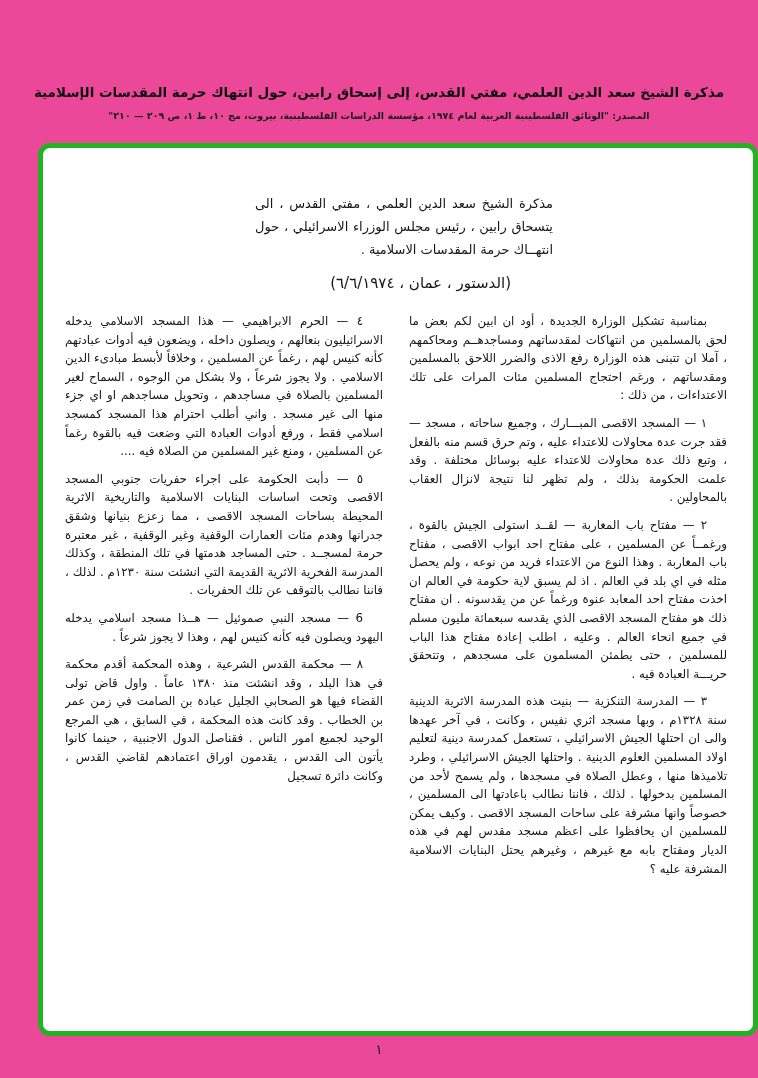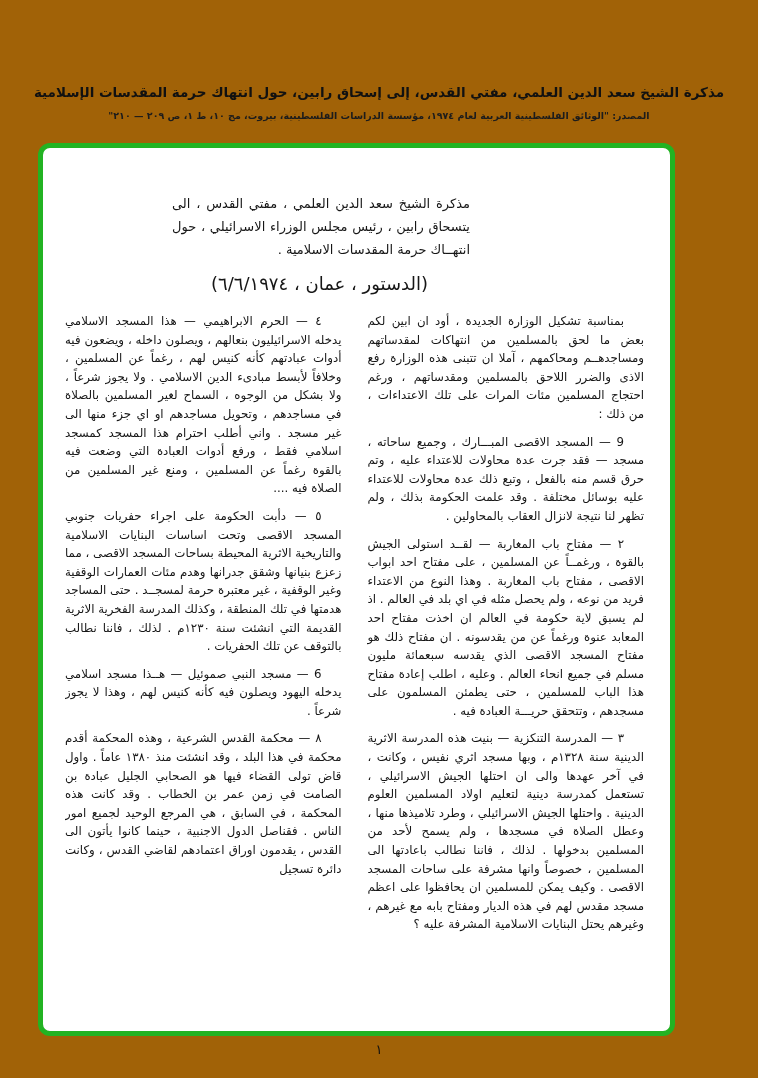--- a/index.html
+++ b/index.html
@@ -5,21 +5,21 @@
   * { margin: 0; padding: 0; box-sizing: border-box; }
   html, body { background: #ffffff; }
   body {
     width: 758px; height: 1078px;
     font-family: "DejaVu Sans", sans-serif;
     color: #141414;
   }
   .page {
     position: relative;
     width: 758px; height: 1078px;
-    background: #a16207;
+    background: #ec4899;
     overflow: hidden;
   }
   .doc-title {
     position: absolute;
     top: 84px; left: 20px; right: 20px;
     direction: rtl;
     text-align: center;
     font-weight: bold;
     font-size: 13.5px;
     letter-spacing: 0.2px;
@@ -30,42 +30,42 @@
     top: 110px; left: 20px; right: 20px;
     direction: rtl;
     text-align: center;
     font-weight: bold;
     font-size: 9.5px;
     color: #1c1c1c;
   }
   .green-box {
     position: absolute;
     left: 38px; top: 143px;
-    width: 637px; height: 893px;
+    width: 720px; height: 893px;
     border: 5px solid #22b322;
     border-radius: 12px;
     background: #ffffff;
     overflow: hidden;
   }
   .memo-heading {
     position: absolute;
     top: 44px; right: 200px;
     width: 298px;
     direction: rtl;
     text-align: justify;
     font-size: 13px;
     line-height: 23px;
     color: #161616;
   }
   .memo-date {
     margin-top: 11px;
     direction: rtl;
     text-align: right;
     padding-right: 42px;
-    font-size: 18px;
+    font-size: 15px;
   }
   .columns {
     position: absolute;
     top: 160px; left: 22px; right: 26px; bottom: 14px;
     display: flex;
     direction: rtl;           
     gap: 26px;
     overflow: hidden;
   }
   .col {
@@ -102,21 +102,21 @@
 
     <div class="memo-heading">
       <span>مذكرة الشيخ سعد الدين العلمي ، مفتي القدس ، الى يتسحاق رابين ، رئيس مجلس الوزراء الاسرائيلي ، حول انتهــاك حرمة المقدسات الاسلامية .</span>
       <div class="memo-date">(الدستور ، عمان ، ٦/٦/١٩٧٤)</div>
     </div>
 
     <div class="columns">
 
       <div class="col">
         <p>بمناسبة تشكيل الوزارة الجديدة ، أود ان ابين لكم بعض ما لحق بالمسلمين من انتهاكات لمقدساتهم ومساجدهــم ومحاكمهم ، آملا ان تتبنى هذه الوزارة رفع الاذى والضرر اللاحق بالمسلمين ومقدساتهم ، ورغم احتجاج المسلمين مئات المرات على تلك الاعتداءات ، من ذلك :</p>
-        <p>9 — المسجد الاقصى المبـــارك ، وجميع ساحاته ، مسجد — فقد جرت عدة محاولات للاعتداء عليه ، وتم حرق قسم منه بالفعل ، وتبع ذلك عدة محاولات للاعتداء عليه بوسائل مختلفة . وقد علمت الحكومة بذلك ، ولم تظهر لنا نتيجة لانزال العقاب بالمحاولين .</p>
+        <p>١ — المسجد الاقصى المبـــارك ، وجميع ساحاته ، مسجد — فقد جرت عدة محاولات للاعتداء عليه ، وتم حرق قسم منه بالفعل ، وتبع ذلك عدة محاولات للاعتداء عليه بوسائل مختلفة . وقد علمت الحكومة بذلك ، ولم تظهر لنا نتيجة لانزال العقاب بالمحاولين .</p>
         <p>٢ — مفتاح باب المغاربة — لقــد استولى الجيش بالقوة ، ورغمــاً عن المسلمين ، على مفتاح احد ابواب الاقصى ، مفتاح باب المغاربة . وهذا النوع من الاعتداء فريد من نوعه ، ولم يحصل مثله في اي بلد في العالم . اذ لم يسبق لاية حكومة في العالم ان اخذت مفتاح احد المعابد عنوة ورغماً عن من يقدسونه . ان مفتاح ذلك هو مفتاح المسجد الاقصى الذي يقدسه سبعمائة مليون مسلم في جميع انحاء العالم . وعليه ، اطلب إعادة مفتاح هذا الباب للمسلمين ، حتى يطمئن المسلمون على مسجدهم ، وتتحقق حريـــة العبادة فيه .</p>
         <p>٣ — المدرسة التنكزية — بنيت هذه المدرسة الاثرية الدينية سنة ١٣٢٨م ، وبها مسجد اثري نفيس ، وكانت ، في آخر عهدها والى ان احتلها الجيش الاسرائيلي ، تستعمل كمدرسة دينية لتعليم اولاد المسلمين العلوم الدينية . واحتلها الجيش الاسرائيلي ، وطرد تلاميذها منها ، وعطل الصلاة في مسجدها ، ولم يسمح لأحد من المسلمين بدخولها . لذلك ، فاننا نطالب باعادتها الى المسلمين ، خصوصاً وانها مشرفة على ساحات المسجد الاقصى . وكيف يمكن للمسلمين ان يحافظوا على اعظم مسجد مقدس لهم في هذه الديار ومفتاح بابه مع غيرهم ، وغيرهم يحتل البنايات الاسلامية المشرفة عليه ؟</p>
       </div>
 
       <div class="col">
         <p>٤ — الحرم الابراهيمي — هذا المسجد الاسلامي يدخله الاسرائيليون بنعالهم ، ويصلون داخله ، ويضعون فيه أدوات عبادتهم كأنه كنيس لهم ، رغماً عن المسلمين ، وخلافاً لأبسط مبادىء الدين الاسلامي . ولا يجوز شرعاً ، ولا بشكل من الوجوه ، السماح لغير المسلمين بالصلاة في مساجدهم ، وتحويل مساجدهم او اي جزء منها الى غير مسجد . واني أطلب احترام هذا المسجد كمسجد اسلامي فقط ، ورفع أدوات العبادة التي وضعت فيه بالقوة رغماً عن المسلمين ، ومنع غير المسلمين من الصلاة فيه ....</p>
         <p>٥ — دأبت الحكومة على اجراء حفريات جنوبي المسجد الاقصى وتحت اساسات البنايات الاسلامية والتاريخية الاثرية المحيطة بساحات المسجد الاقصى ، مما زعزع بنيانها وشقق جدرانها وهدم مئات العمارات الوقفية وغير الوقفية ، غير معتبرة حرمة لمسجــد . حتى المساجد هدمتها في تلك المنطقة ، وكذلك المدرسة الفخرية الاثرية القديمة التي انشئت سنة ١٢٣٠م . لذلك ، فاننا نطالب بالتوقف عن تلك الحفريات .</p>
         <p>6 — مسجد النبي صموئيل — هــذا مسجد اسلامي يدخله اليهود ويصلون فيه كأنه كنيس لهم ، وهذا لا يجوز شرعاً .</p>
         <p>٨ — محكمة القدس الشرعية ، وهذه المحكمة أقدم محكمة في هذا البلد ، وقد انشئت منذ ١٣٨٠ عاماً . واول قاض تولى القضاء فيها هو الصحابي الجليل عبادة بن الصامت في زمن عمر بن الخطاب . وقد كانت هذه المحكمة ، في السابق ، هي المرجع الوحيد لجميع امور الناس . فقناصل الدول الاجنبية ، حينما كانوا يأتون الى القدس ، يقدمون اوراق اعتمادهم لقاضي القدس ، وكانت دائرة تسجيل</p>
       </div>

